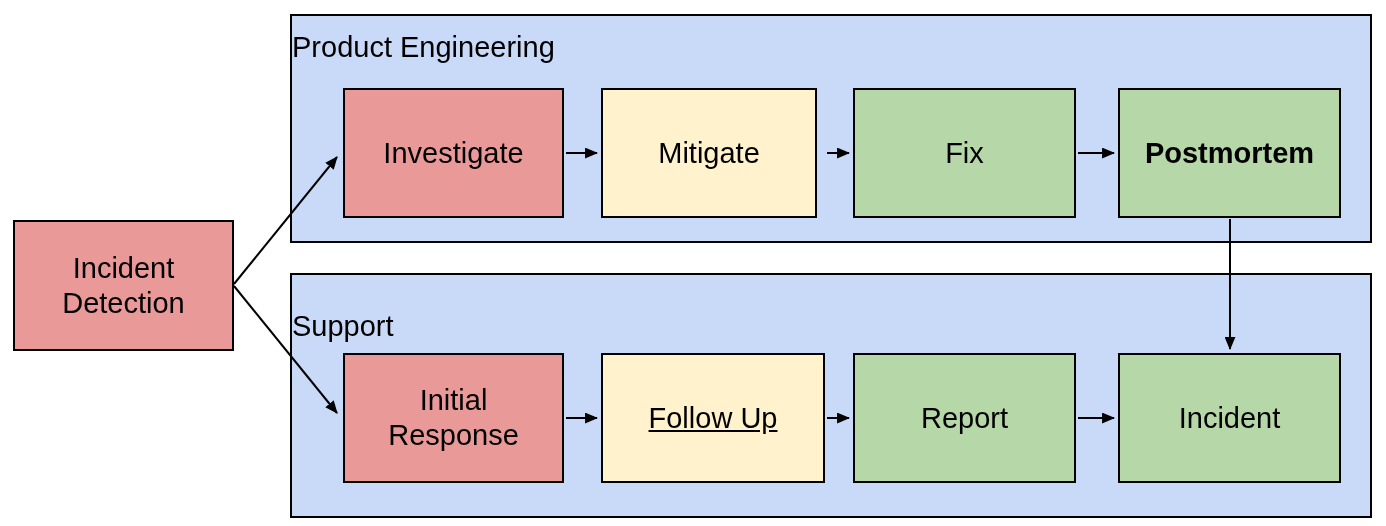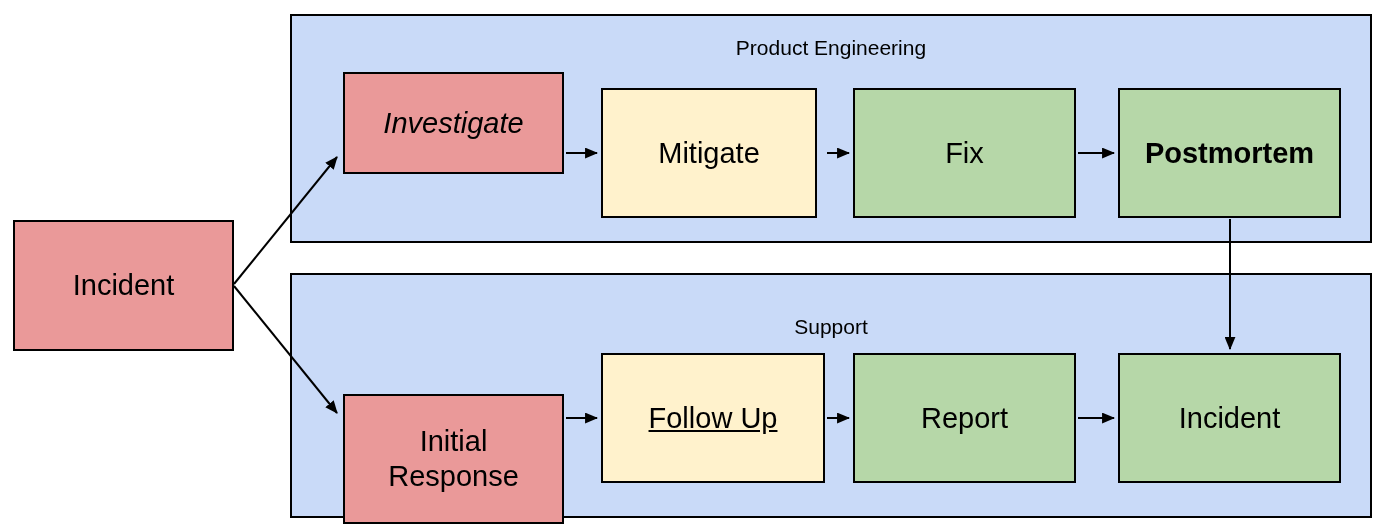--- a/index.html
+++ b/index.html
@@ -12,23 +12,22 @@
     color: #000000;
     overflow: hidden;
   }
   .lane {
     position: absolute;
     background: #c9daf8;
     border: 2px solid #000000;
     box-sizing: border-box;
   }
   .lane-title {
-    font-size: 21px;
+    font-size: 29px;
     line-height: 35px;
-    text-align: center;
     margin-top: 14px;
   }
   .lane-2 .lane-title { margin-top: 34px; }
   .node {
     position: absolute;
     display: flex;
     flex-direction: column;
     align-items: center;
     justify-content: center;
     border: 2px solid #000000;
@@ -38,25 +37,25 @@
     text-align: center;
   }
   .fill-red    { background: #ea9999; }
   .fill-yellow { background: #fff2cc; }
   .fill-green  { background: #b6d7a8; }
 
   .lane-1 { left: 290px; top: 14px;  width: 1082px; height: 229px; }
   .lane-2 { left: 290px; top: 273px; width: 1082px; height: 245px; }
 
   .n-start       { left: 13px;   top: 220px; width: 221px; height: 131px; }
-  .n-investigate { left: 343px;  top: 72px;  width: 221px; height: 102px; font-style: italic; }
+  .n-investigate { left: 343px;  top: 88px;  width: 221px; height: 130px; }
   .n-mitigate    { left: 601px;  top: 88px;  width: 216px; height: 130px; }
   .n-fix         { left: 853px;  top: 88px;  width: 223px; height: 130px; }
   .n-postmortem  { left: 1118px; top: 88px;  width: 223px; height: 130px; font-weight: bold; }
-  .n-initial     { left: 343px;  top: 353px; width: 221px; height: 130px; margin-top: 41px; }
+  .n-initial     { left: 343px;  top: 353px; width: 221px; height: 130px; }
   .n-followup    { left: 601px;  top: 353px; width: 224px; height: 130px; text-decoration: underline; }
   .n-close       { left: 853px;  top: 353px; width: 223px; height: 130px; }
   .n-report      { left: 1118px; top: 353px; width: 223px; height: 130px; }
 
   .edges-overlay {
     position: absolute;
     left: 0; top: 0;
     width: 1386px; height: 526px;
     pointer-events: none;
   }
@@ -87,20 +86,21 @@
     <line x1="827" y1="153" x2="849" y2="153" marker-end="url(#arrowhead)"></line>
     <line x1="1078" y1="153" x2="1114" y2="153" marker-end="url(#arrowhead)"></line>
     <line x1="1230" y1="219" x2="1230" y2="349" marker-end="url(#arrowhead)"></line>
     <line x1="566" y1="418" x2="597" y2="418" marker-end="url(#arrowhead)"></line>
     <line x1="827" y1="418" x2="849" y2="418" marker-end="url(#arrowhead)"></line>
     <line x1="1078" y1="418" x2="1114" y2="418" marker-end="url(#arrowhead)"></line>
   </svg>
 
   <div class="node fill-red n-start">
     <span>Incident</span>
+    <span>Detection</span>
   </div>
 
   <div class="node fill-red n-investigate">
     <span>Investigate</span>
   </div>
   <div class="node fill-yellow n-mitigate">
     <span>Mitigate</span>
   </div>
   <div class="node fill-green n-fix">
     <span>Fix</span>

